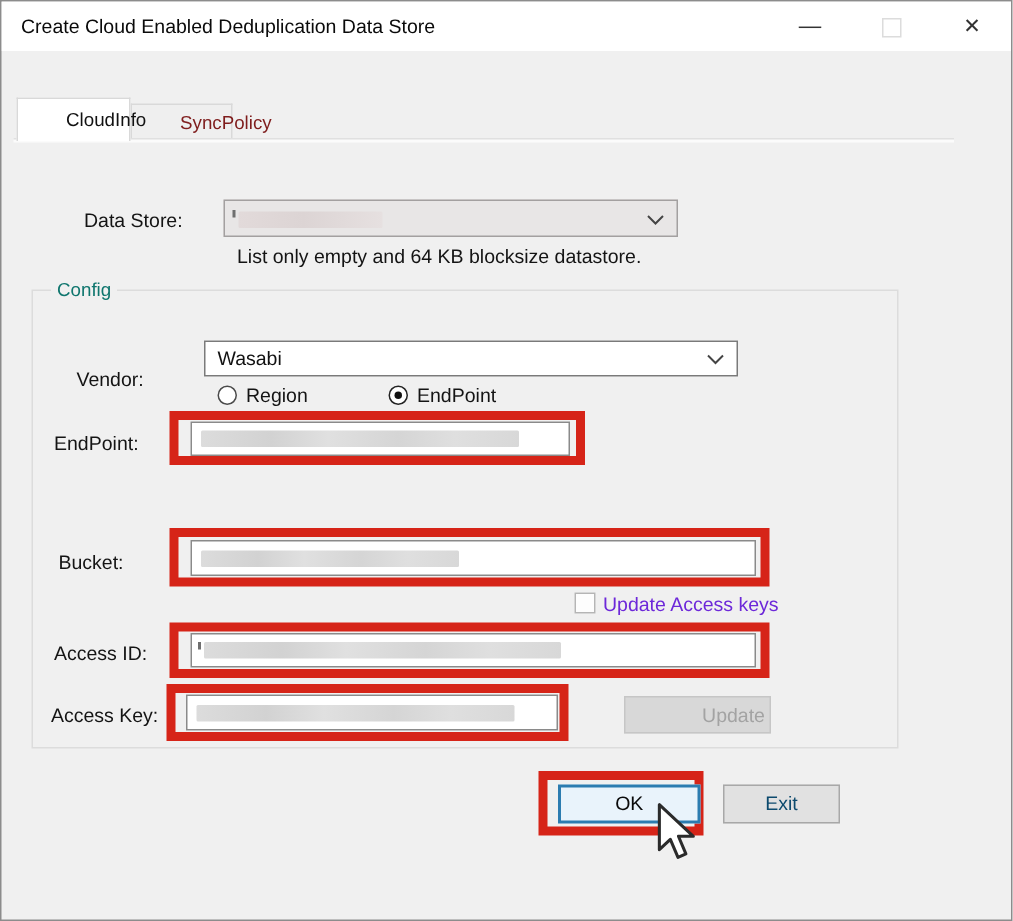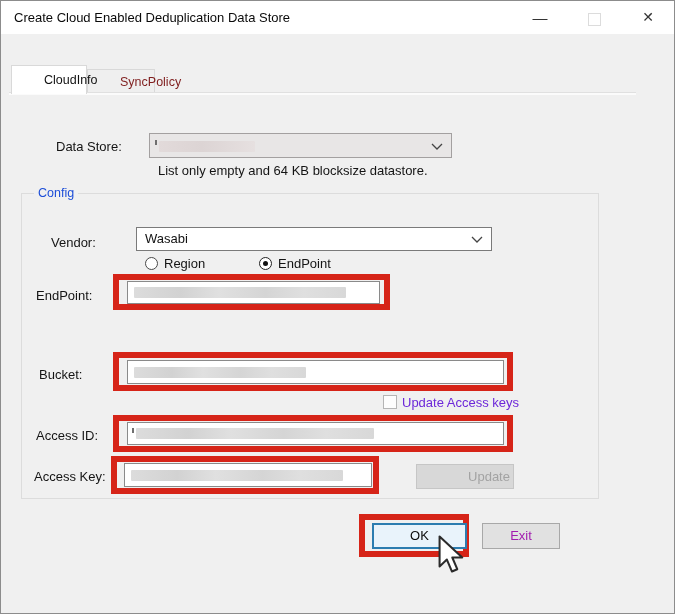--- a/index.html
+++ b/index.html
@@ -24,38 +24,38 @@
 
   .lbl { position:absolute; white-space:nowrap; color:#141414; }
 
   .combo { position:absolute; box-sizing:border-box; border:1px solid #a3a0a0; }
   .combo .chev { position:absolute; right:8px; top:9px; }
   .combo-datastore { left:148px; top:132px; width:303px; height:25px; background:#e8e6e6; }
   .combo-vendor { left:135px; top:226px; width:356px; height:24px; background:#ffffff; border-color:#7a7a7a; }
   .combo-vendor .val { position:absolute; left:8px; top:0; line-height:22px; font-size:13px; }
 
   .groupbox { position:absolute; left:20px; top:192px; width:578px; height:306px; box-sizing:border-box; border:1px solid #dcdcdc; }
-  .grouplabel { position:absolute; left:33px; top:185px; background:#f0f0f0; padding:0 4px; font-size:12.5px; color:#1d4ed8; z-index:2; }
+  .grouplabel { position:absolute; left:33px; top:185px; background:#f0f0f0; padding:0 4px; font-size:12.5px; color:#0f766e; z-index:2; }
 
   .radio { position:absolute; width:13px; height:13px; box-sizing:border-box; border:1px solid #4a4a4a; border-radius:50%; background:#fff; }
   .radio .dot { position:absolute; left:3px; top:3px; width:5px; height:5px; border-radius:50%; background:#111; }
 
   .redbox { position:absolute; box-sizing:border-box; border:6px solid #d62418; }
   .field { position:absolute; box-sizing:border-box; background:#ffffff; border:1px solid #8a8a8a; }
   .redact { position:absolute; height:11px; border-radius:1px;
     background:linear-gradient(90deg,#dcdcdc 0%,#d2d2d2 22%,#e0e0e0 40%,#d5d5d5 62%,#dfdfdf 80%,#d8d8d8 100%); }
   .redact-pink { background:linear-gradient(90deg,#e2dada 0%,#dcd4d4 45%,#e6e0e0 100%); }
   .tickmark { position:absolute; width:2px; height:5px; background:#6f6f6f; }
 
   .checkbox { position:absolute; width:14px; height:14px; box-sizing:border-box; border:1px solid #b5b5b5; background:#fdfdfd; }
 
   .btn { position:absolute; box-sizing:border-box; text-align:center; font-size:13px; }
   .btn-update { left:415px; top:463px; width:98px; height:25px; line-height:23px; background:#d8d8d8; border:1px solid #c6c6c6; color:#a3a3a3;padding-left:48px; }
   .btn-ok { left:371px; top:522px; width:95px; height:26px; line-height:22px; background:#e9f3fb; border:2px solid #2c7cb0; color:#0a0a0a; }
-  .btn-exit { left:481px; top:522px; width:78px; height:26px; line-height:24px; background:#e1e1e1; border:1px solid #a8a8a8; color:#a21caf; }
+  .btn-exit { left:481px; top:522px; width:78px; height:26px; line-height:24px; background:#e1e1e1; border:1px solid #a8a8a8; color:#0c4a6e; }
   .okredbox { left:358px; top:513px; width:110px; height:43px; }
 
   .cursor { position:absolute; left:436px; top:534px; z-index:9; }
 </style>
 </head>
 <body>
 
 <div class="window">
 
   <div class="titlebar">
@@ -75,21 +75,21 @@
     <div class="redact redact-pink" style="left:9px; top:7px; width:96px;"></div>
     <svg class="chev" width="12" height="8">
         <polyline points="1,1 6,6 11,1" fill="none" stroke="#444" stroke-width="1.3"></polyline>
       </svg>
   </div>
   <div class="lbl" style="left:157px; top:162px;">List only empty and 64 KB blocksize datastore.</div>
 
   <div class="groupbox"></div>
   <div class="grouplabel">Config</div>
 
-  <div class="lbl" style="left:50px; top:234px;">Vendor:</div>
+  <div class="lbl" style="left:50px; top:244px;">Vendor:</div>
   <div class="combo combo-vendor">
     <span class="val">Wasabi</span>
     <svg class="chev" width="12" height="8" style="top:8px;">
         <polyline points="1,1 6,6 11,1" fill="none" stroke="#444" stroke-width="1.3"></polyline>
       </svg>
   </div>
 
   <div class="radio" style="left:144px; top:256px;"></div>
   <div class="lbl" style="left:163px; top:255px;">Region</div>
   <div class="radio" style="left:258px; top:256px; border-color:#222;">

